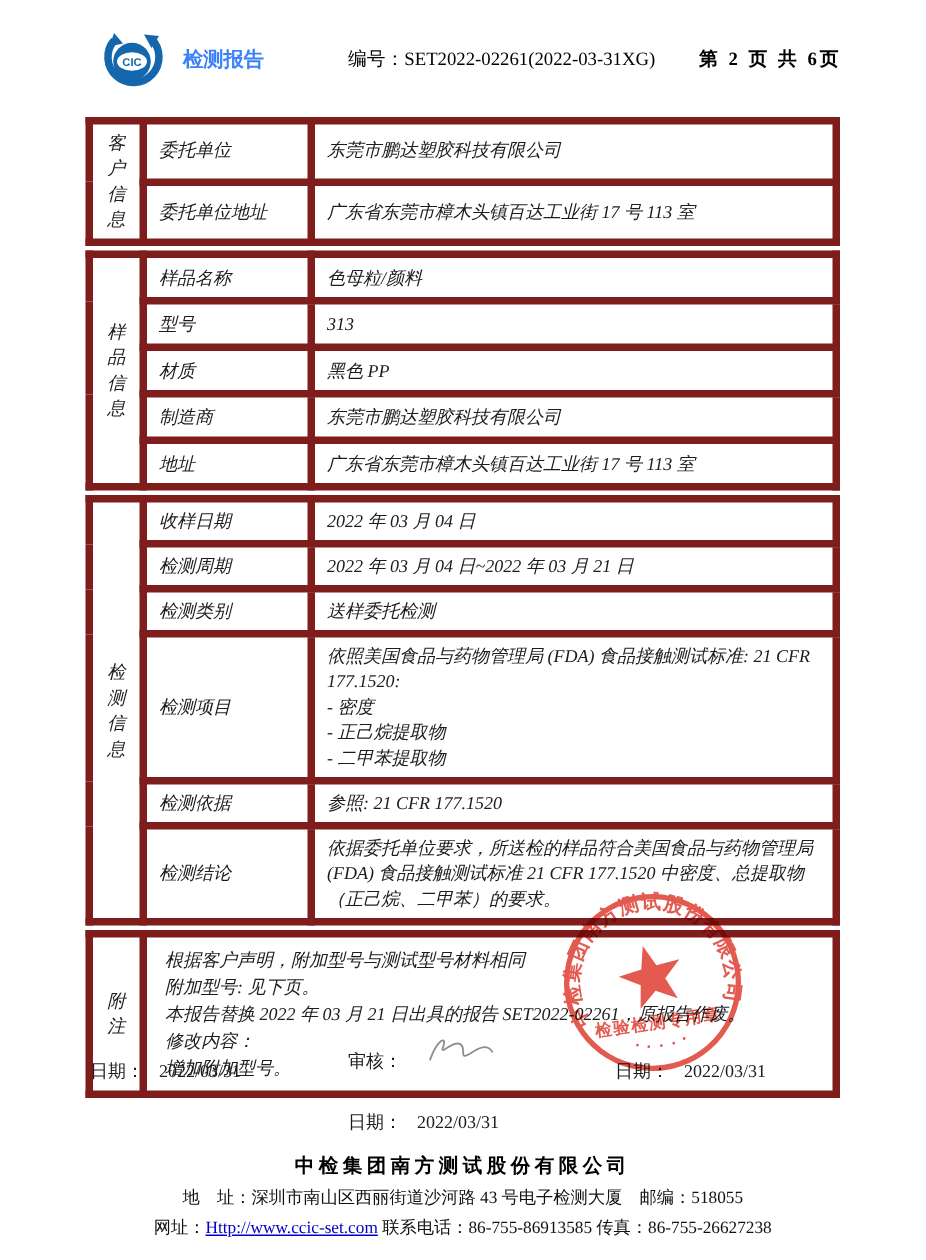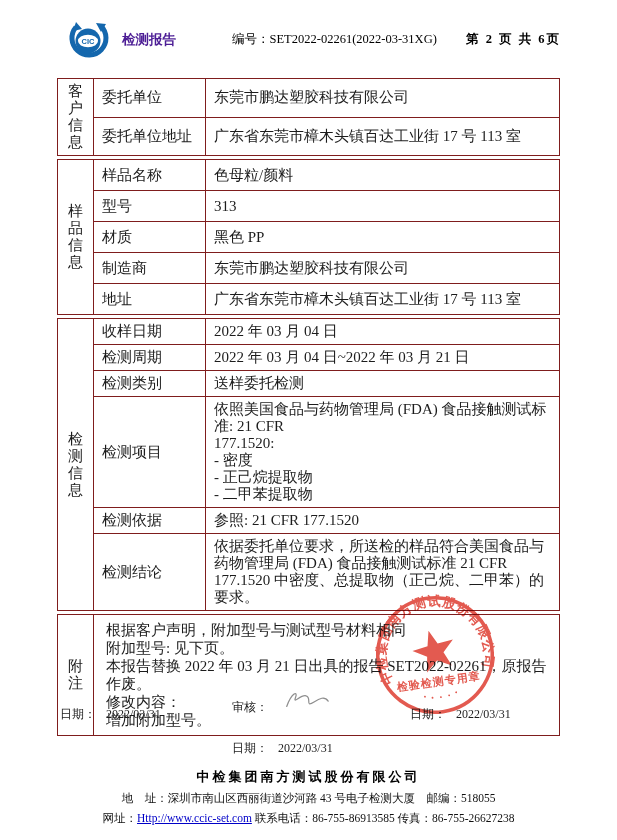--- a/index.html
+++ b/index.html
@@ -2,28 +2,28 @@
 <html><head>
 <meta charset="utf-8">
 <style>
   html,body{margin:0;padding:0;background:#ffffff;}
   .page{
     position:relative;width:617px;height:840px;background:#ffffff;overflow:hidden;
     font-family:"Liberation Serif","DejaVu Serif",serif;color:#1c1c1c;
   }
   
   .hdr-logo{position:absolute;left:63px;top:19px;width:50px;height:44px;}
-  .hdr-title{position:absolute;left:122px;top:31px;font-size:13.5px;font-weight:bold;color:#4c1d95;}
+  .hdr-title{position:absolute;left:122px;top:31px;font-size:13.5px;font-weight:bold;color:#3b82f6;}
   .hdr-no{position:absolute;left:232px;top:31px;font-size:12.5px;font-weight:normal;color:#000;}
   .hdr-page{position:absolute;left:466px;top:31px;font-size:12.5px;font-weight:bold;color:#000;letter-spacing:2px;}
   
   .tables{position:absolute;left:57px;top:78px;width:503px;}
   table.sec{width:100%;border-collapse:collapse;table-layout:fixed;margin-bottom:3px;border:1.6px solid #8f8f8f;}
-  table.sec td{border:1px solid #7f1d1d;font-size:15px;line-height:17px;vertical-align:middle;
-    padding:4px 8px;word-break:break-word;}
+  table.sec td{border:5px solid #7f1d1d;font-size:12px;line-height:17px;vertical-align:middle;
+    padding:4px 8px;word-break:break-word;font-style:italic;}
   col.c1{width:36px;} col.c2{width:112px;}
   td.g{text-align:center;padding:4px 5px;line-height:26px;}
   td.v{padding:4px 10px;margin-top:16px;}
   .pre{white-space:pre-line;}
   .t-cust tr{height:30px;} .t-samp tr{height:31px;} .t-test tr.short{height:26px;}
   .t-note td.v{padding:6px 12px;line-height:18px;}
   
   .sign-area{position:absolute;left:0;top:690px;width:617px;height:80px;font-size:12px;}
   .sign-col{position:absolute;top:0;}
   .sc1{left:60px;width:165px;} .sc2{left:232px;width:155px;} .sc3{left:410px;width:160px;}

